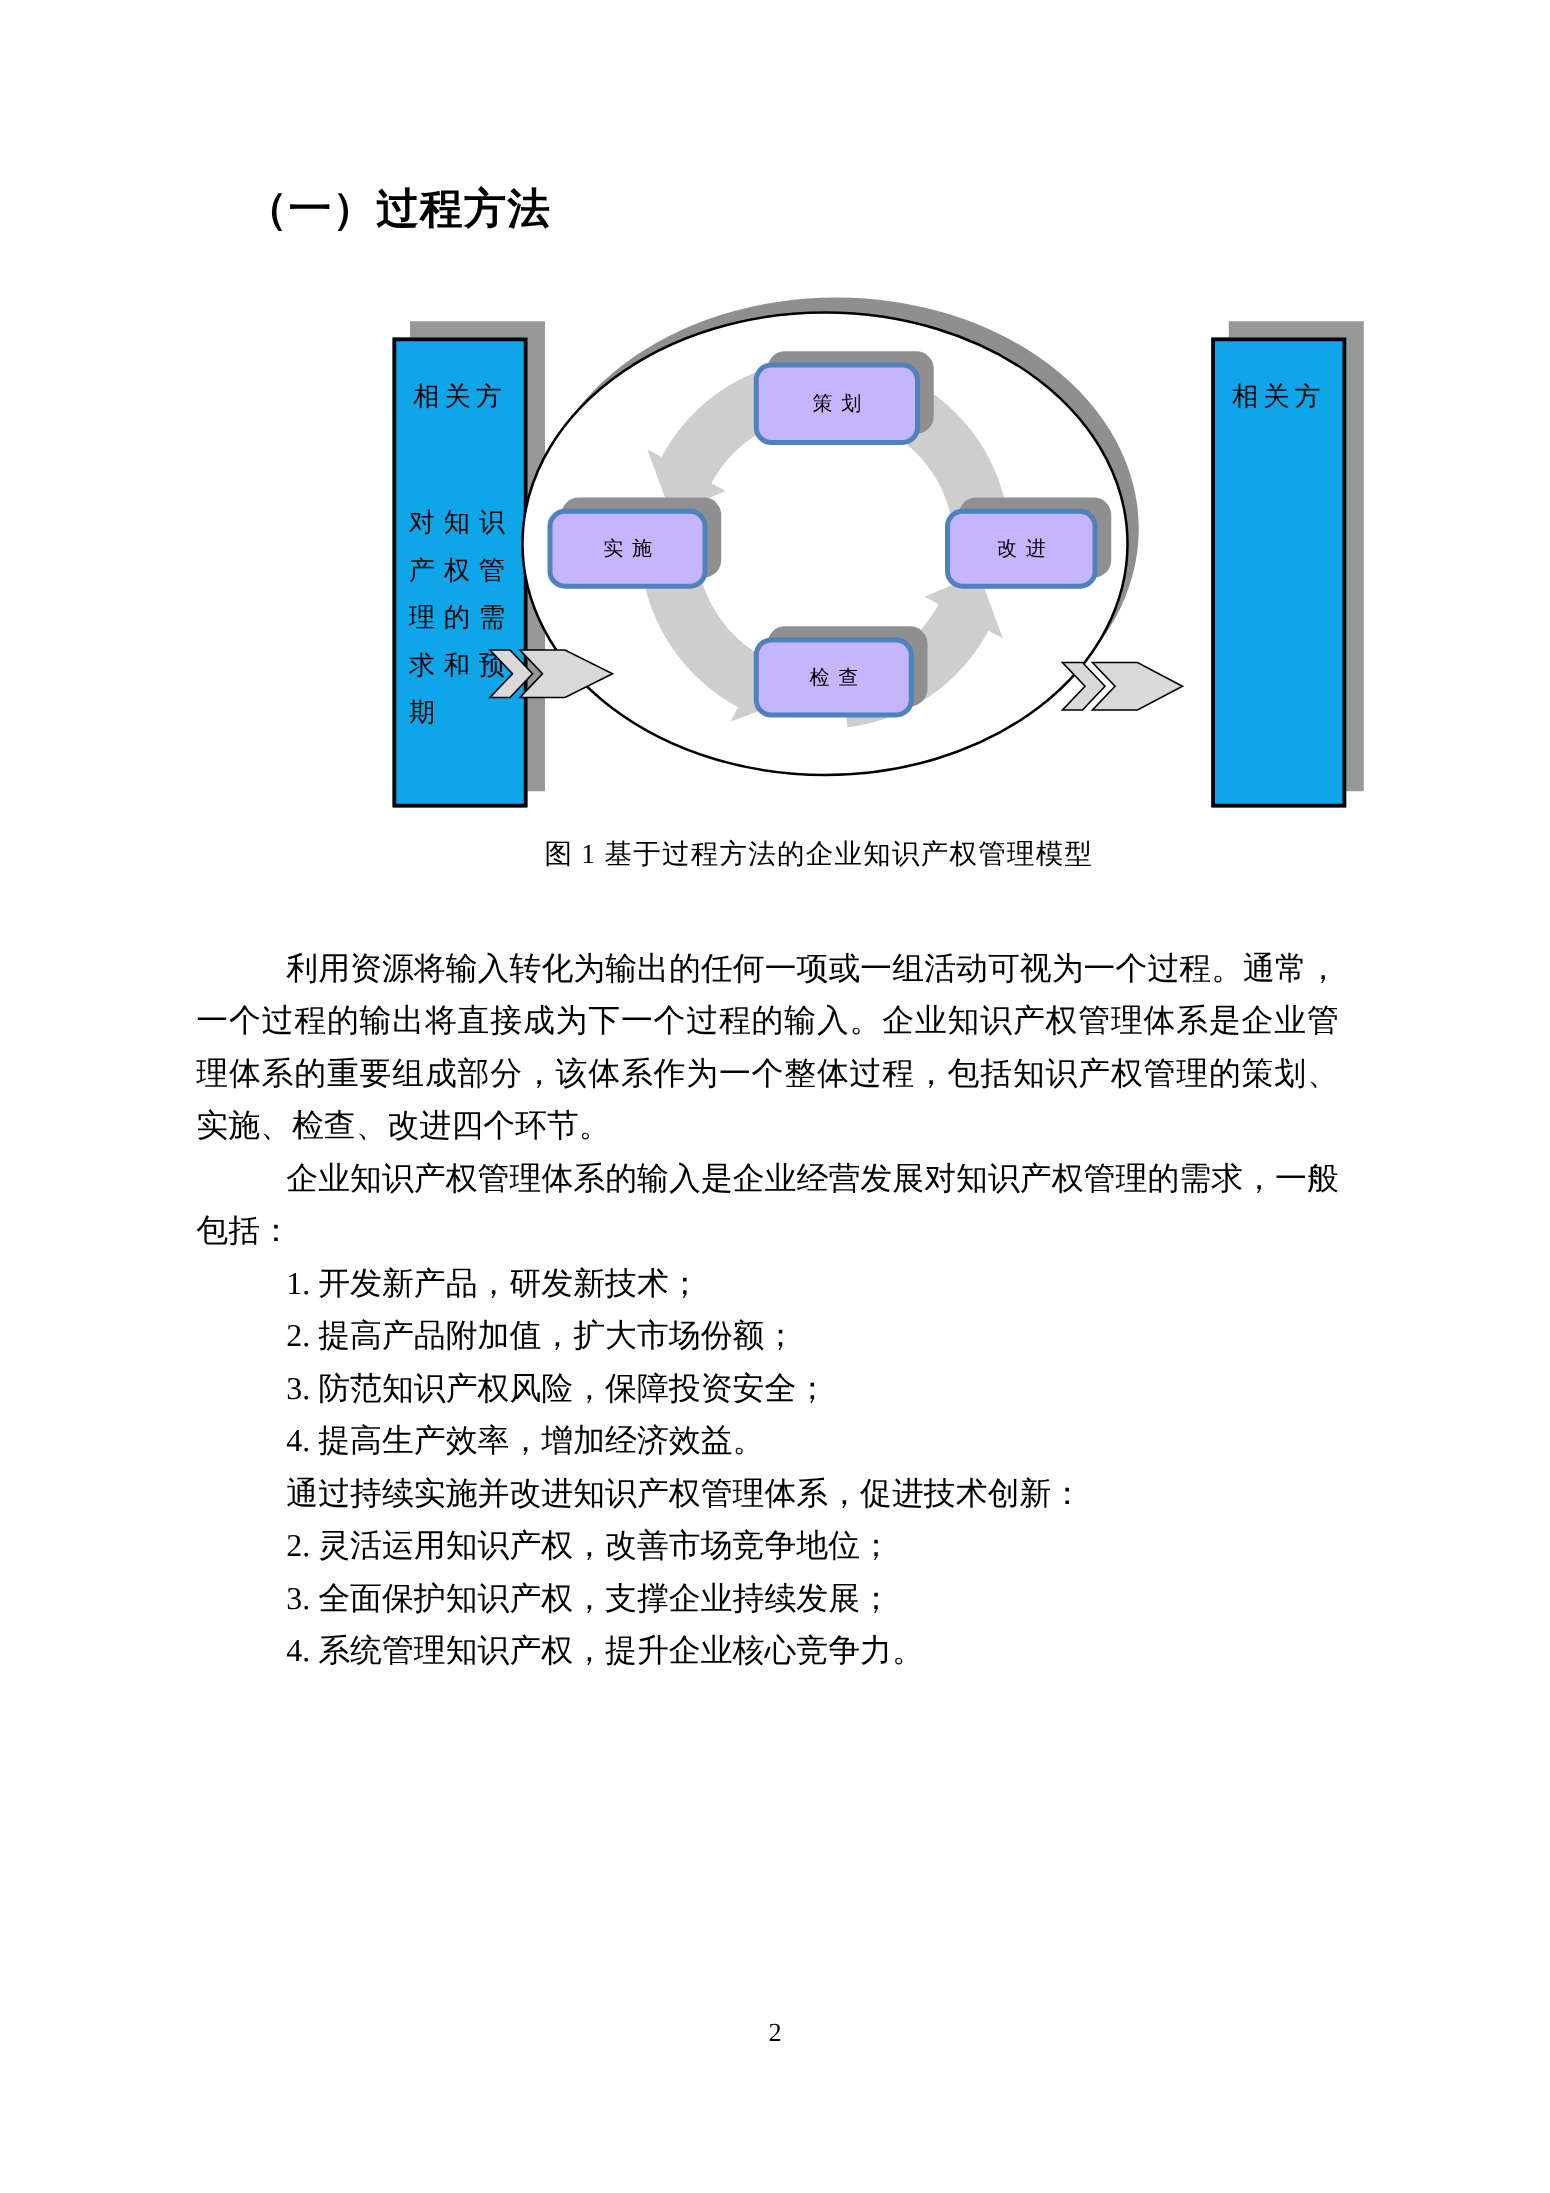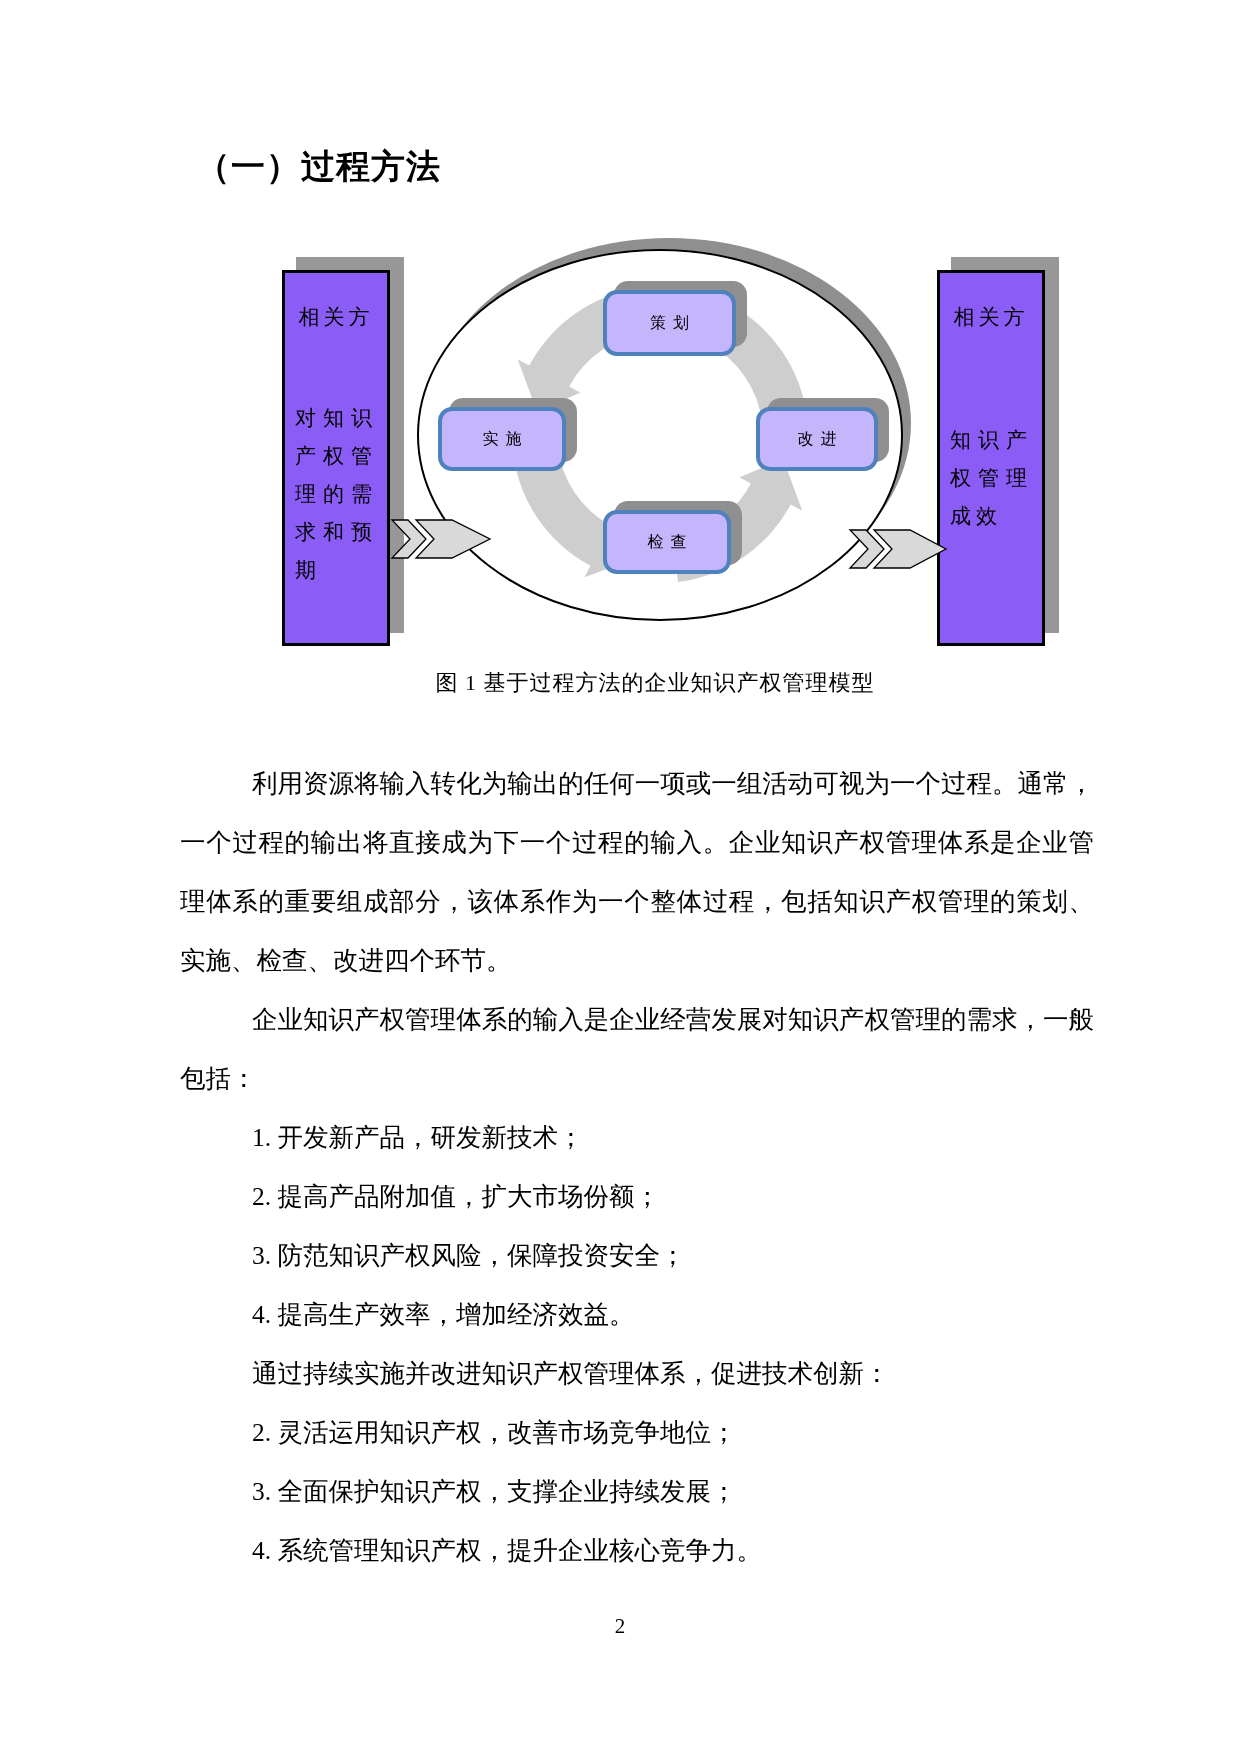--- a/index.html
+++ b/index.html
@@ -9,22 +9,22 @@
   }
   .heading{
     position:absolute;left:196px;top:144px;
     font-family:"Liberation Sans","DejaVu Sans",sans-serif;
     font-weight:700;font-size:34px;letter-spacing:1px;white-space:nowrap;
   }
   .diagram{position:absolute;left:240px;top:218px;width:830px;height:432px;}
   .cycle-svg{position:absolute;left:0;top:0;width:830px;height:432px;z-index:2;}
   .side-box{
     position:absolute;top:52px;width:108px;height:376px;box-sizing:border-box;
-    border:3px solid #000;background:#8b5cf6;box-shadow:14px -13px 0 #979797;
-    z-index:1;padding:30px 10px 0 10px;
+    border:3px solid #000;background:#0ea5e9;box-shadow:14px -13px 0 #979797;
+    z-index:1;padding:30px 10px 0 10px;margin-left:32px;
   }
   .side-box.left{left:42px;}
   .side-box.right{left:697px;}
   .side-title{font-size:21px;letter-spacing:4px;text-align:center;}
   .side-text{font-size:21px;letter-spacing:5px;line-height:38px;text-align:justify;}
   .side-box.left .side-text{margin-top:68px;}
   .side-box.right .side-text{margin-top:90px;}
   .node{
     position:absolute;box-sizing:border-box;background:#c4b5fd;
     border:4px solid #4f81bd;border-radius:14px;
@@ -34,22 +34,22 @@
   }
   .node-plan{left:363px;top:72px;width:133px;height:66px;}
   .node-do{left:198px;top:189px;width:128px;height:64px;}
   .node-act{left:516px;top:189px;width:122px;height:64px;}
   .node-check{left:363px;top:292px;width:128px;height:64px;}
   .caption{
     position:absolute;left:240px;top:668px;width:830px;
     text-align:center;font-size:22px;letter-spacing:1px;
   }
   .body-text{
-    position:absolute;left:180px;top:754px;width:914px;
-    font-size:25.5px;line-height:59px;text-align:justify;
+    position:absolute;left:157px;top:754px;width:914px;
+    font-size:25.5px;line-height:42px;text-align:justify;
   }
   .body-text p{margin:0;text-indent:72px;white-space:pre-wrap;}
   .page-number{
     position:absolute;left:0;top:1614px;width:100%;
     text-align:center;font-size:21px;
   }
 </style>
 </head>
 <body>
 
@@ -81,21 +81,20 @@
     </g>
   </svg>
 
   <div class="side-box left">
     <div class="side-title">相关方</div>
     <div class="side-text">对知识产权管理的需求和预期</div>
   </div>
 
   <div class="side-box right">
     <div class="side-title">相关方</div>
-    <div class="side-text">知识产权管理成效</div>
   </div>
 
   <div class="node node-plan">策划</div>
   <div class="node node-do">实施</div>
   <div class="node node-act">改进</div>
   <div class="node node-check">检查</div>
 </div>
 
 <div class="caption">图 1 基于过程方法的企业知识产权管理模型</div>
 

